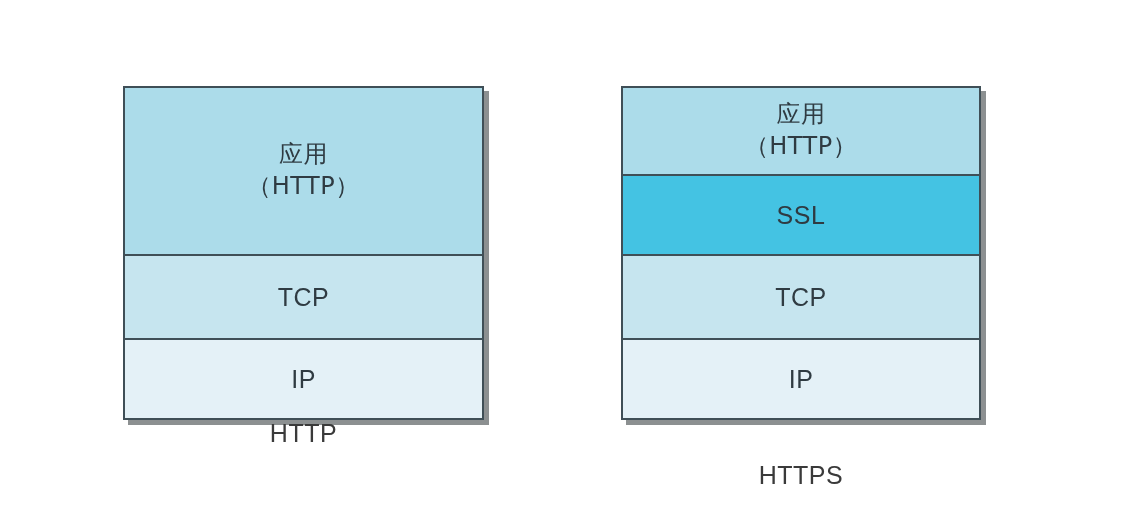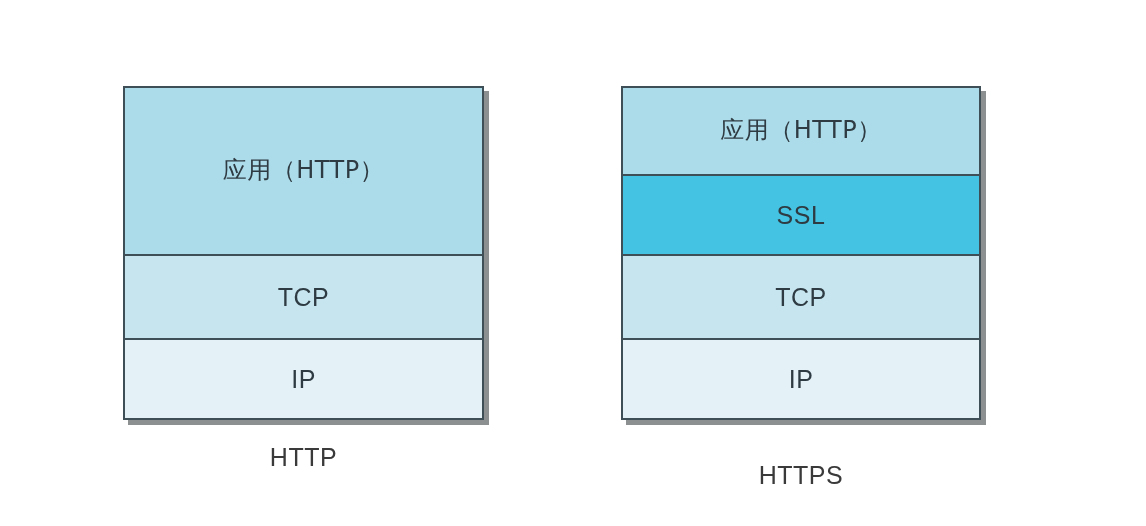--- a/index.html
+++ b/index.html
@@ -33,21 +33,21 @@
     box-sizing: border-box;
     border: 2px solid #3f4f57;
     background: #ffffff;
     box-shadow: 5px 5px 0 0 rgba(120,124,126,0.85);
   }
 
   
   .layer {
     box-sizing: border-box;
     display: flex;
-    flex-direction: row;
+    flex-direction: column;
     align-items: center;
     justify-content: center;
     color: #2f3b42;
     font-size: 25px;
     letter-spacing: 0.5px;
     line-height: 1.32;
     white-space: nowrap;
   }
   .layer + .layer {
     border-top: 2px solid #a21caf;
@@ -70,21 +70,21 @@
     letter-spacing: 0.5px;
     white-space: nowrap;
   }
 
   
   #stack-http        { left: 123px; top: 86px;  width: 361px; }
   #stack-http .stack-boxes { height: 334px; }
   #http-layer-app    { height: 166px; }
   #http-layer-tcp    { height: 84px;  }
   #http-layer-ip     { height: 80px;  }
-  #caption-http      { left: 123px; top: 443px; width: 361px; }
+  #caption-http      { left: 123px; top: 419px; width: 361px; }
 
   
   #stack-https       { left: 621px; top: 86px;  width: 360px; }
   #stack-https .stack-boxes { height: 334px; }
   #https-layer-app   { height: 86px;  }
   #https-layer-ssl   { height: 80px;  }
   #https-layer-tcp   { height: 84px;  }
   #https-layer-ip    { height: 80px;  }
   #caption-https     { left: 621px; top: 443px; width: 360px; }
 </style>

